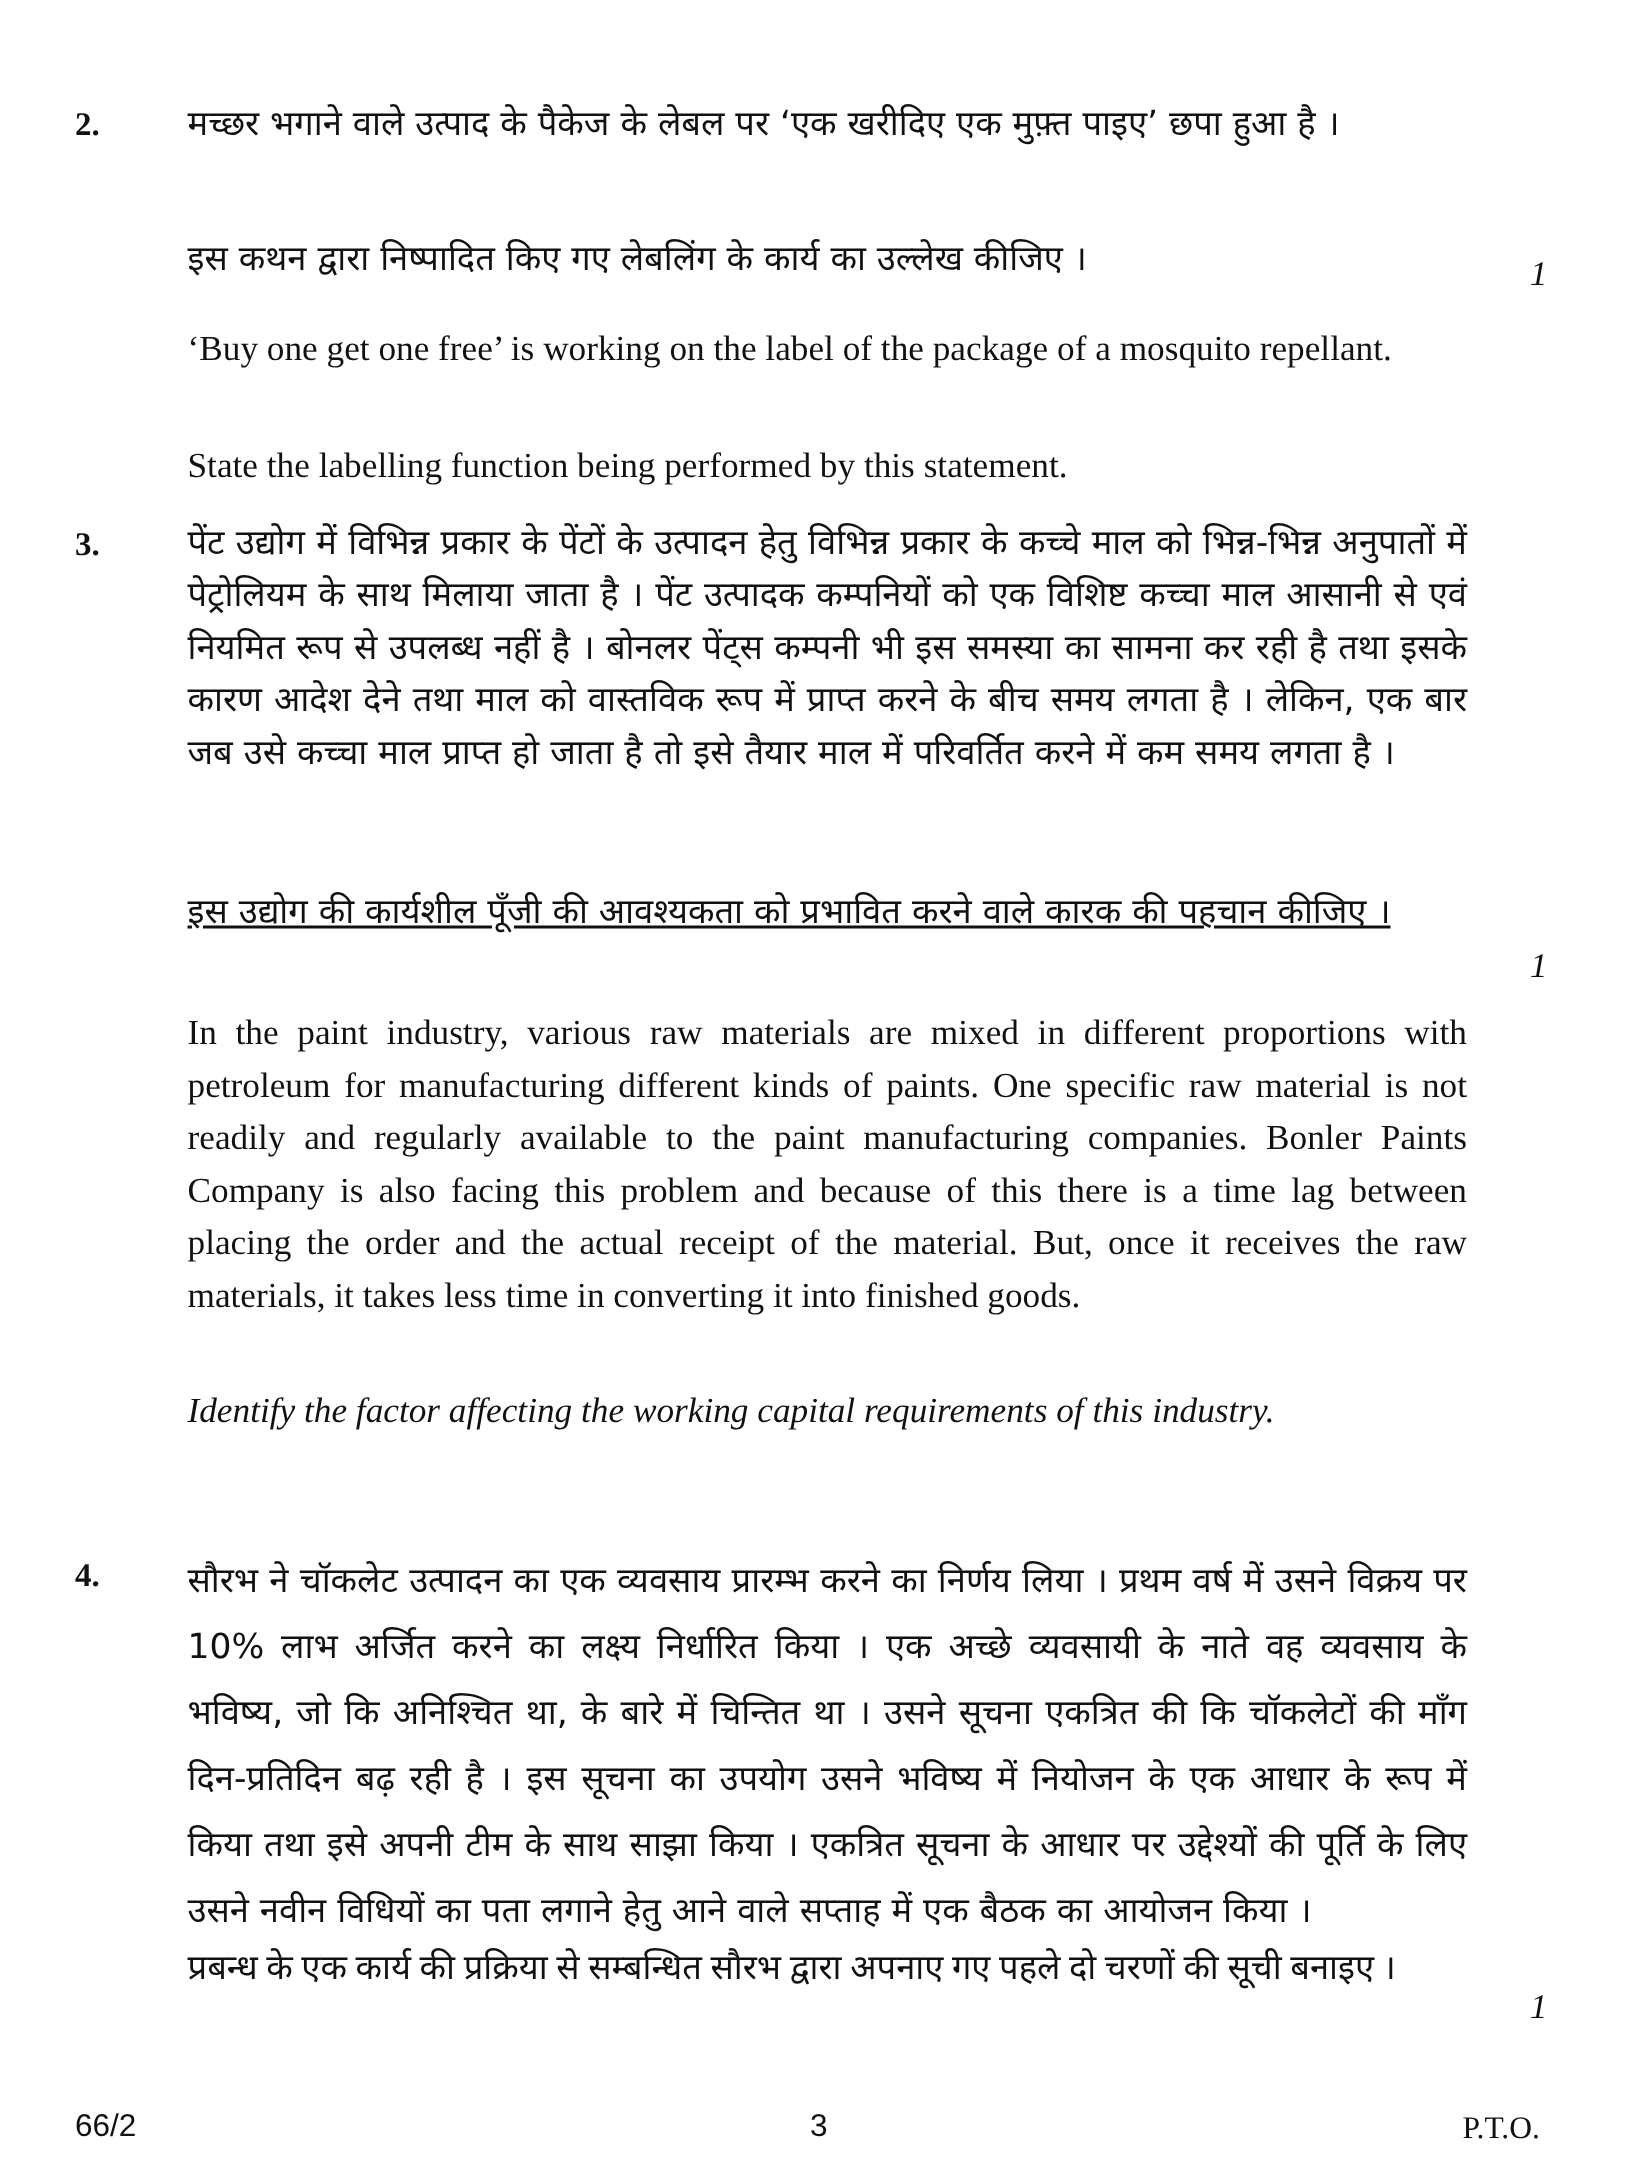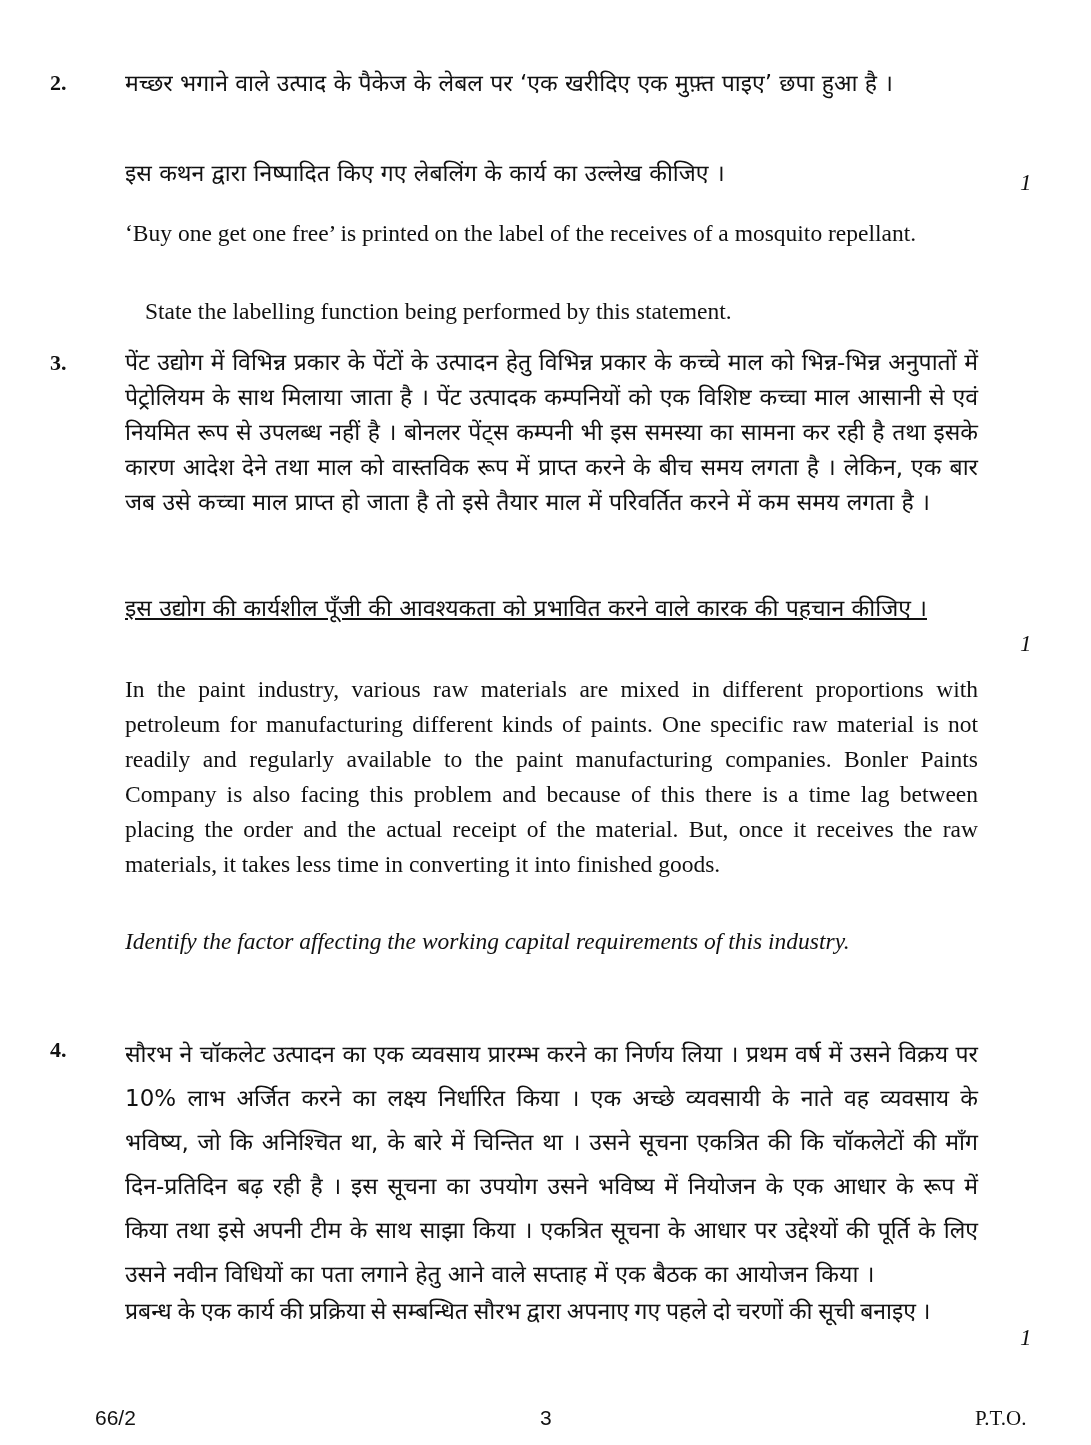--- a/index.html
+++ b/index.html
@@ -39,35 +39,35 @@
   }
 </style>
 </head>
 <body>
 
 <div class="q">
   <div class="qnum" style="top:70px;">2.</div>
   <div class="para hi" style="top:66px;">मच्छर भगाने वाले उत्पाद के पैकेज के लेबल पर ‘एक खरीदिए एक मुफ़्त पाइए’ छपा हुआ है ।</div>
   <div class="para hi" style="top:156px;">इस कथन द्वारा निष्पादित किए गए लेबलिंग के कार्य का उल्लेख कीजिए ।</div>
   <div class="mark" style="top:170px;">1</div>
-  <div class="para en" style="top:216px;">‘Buy one get one free’ is printed on the label of the receives of a mosquito repellant.</div>
-  <div class="para en" style="top:294px;margin-left:20px;">State the labelling function being performed by this statement.</div>
+  <div class="para en" style="top:216px;">‘Buy one get one free’ is working on the label of the package of a mosquito repellant.</div>
+  <div class="para en" style="top:294px;">State the labelling function being performed by this statement.</div>
 </div>
 
 <div class="q">
   <div class="qnum" style="top:350px;">3.</div>
   <div class="para hi" style="top:345px;">पेंट उद्योग में विभिन्न प्रकार के पेंटों के उत्पादन हेतु विभिन्न प्रकार के कच्चे माल को भिन्न-भिन्न अनुपातों में पेट्रोलियम के साथ मिलाया जाता है । पेंट उत्पादक कम्पनियों को एक विशिष्ट कच्चा माल आसानी से एवं नियमित रूप से उपलब्ध नहीं है । बोनलर पेंट्स कम्पनी भी इस समस्या का सामना कर रही है तथा इसके कारण आदेश देने तथा माल को वास्तविक रूप में प्राप्त करने के बीच समय लगता है । लेकिन, एक बार जब उसे कच्चा माल प्राप्त हो जाता है तो इसे तैयार माल में परिवर्तित करने में कम समय लगता है ।</div>
   <div class="para hi" style="top:591px;text-decoration:underline;">इस उद्योग की कार्यशील पूँजी की आवश्यकता को प्रभावित करने वाले कारक की पहचान कीजिए ।</div>
   <div class="mark" style="top:631px;">1</div>
   <div class="para en" style="top:672px;">In the paint industry, various raw materials are mixed in different proportions with petroleum for manufacturing different kinds of paints. One specific raw material is not readily and regularly available to the paint manufacturing companies. Bonler Paints Company is also facing this problem and because of this there is a time lag between placing the order and the actual receipt of the material. But, once it receives the raw materials, it takes less time in converting it into finished goods.</div>
   <div class="para en" style="top:924px;font-style:italic;">Identify the factor affecting the working capital requirements of this industry.</div>
 </div>
 
 <div class="q">
   <div class="qnum" style="top:1037px;">4.</div>
   <div class="para hi hi2" style="top:1032px;">सौरभ ने चॉकलेट उत्पादन का एक व्यवसाय प्रारम्भ करने का निर्णय लिया । प्रथम वर्ष में उसने विक्रय पर 10% लाभ अर्जित करने का लक्ष्य निर्धारित किया । एक अच्छे व्यवसायी के नाते वह व्यवसाय के भविष्य, जो कि अनिश्चित था, के बारे में चिन्तित था । उसने सूचना एकत्रित की कि चॉकलेटों की माँग दिन-प्रतिदिन बढ़ रही है । इस सूचना का उपयोग उसने भविष्य में नियोजन के एक आधार के रूप में किया तथा इसे अपनी टीम के साथ साझा किया । एकत्रित सूचना के आधार पर उद्देश्यों की पूर्ति के लिए उसने नवीन विधियों का पता लगाने हेतु आने वाले सप्ताह में एक बैठक का आयोजन किया ।</div>
   <div class="para hi hi2" style="top:1290px;font-family:Liberation Serif, serif;">प्रबन्ध के एक कार्य की प्रक्रिया से सम्बन्धित सौरभ द्वारा अपनाए गए पहले दो चरणों की सूची बनाइए ।</div>
   <div class="mark" style="top:1325px;">1</div>
 </div>
 
-<div class="footer" style="left:50px;margin-left:45px;">66/2</div>
+<div class="footer" style="left:50px;">66/2</div>
 <div class="footer" style="left:540px;">3</div>
 <div class="footer" style="left:975px;font-family:Liberation Serif, serif;">P.T.O.</div>
 
 </body></html>

